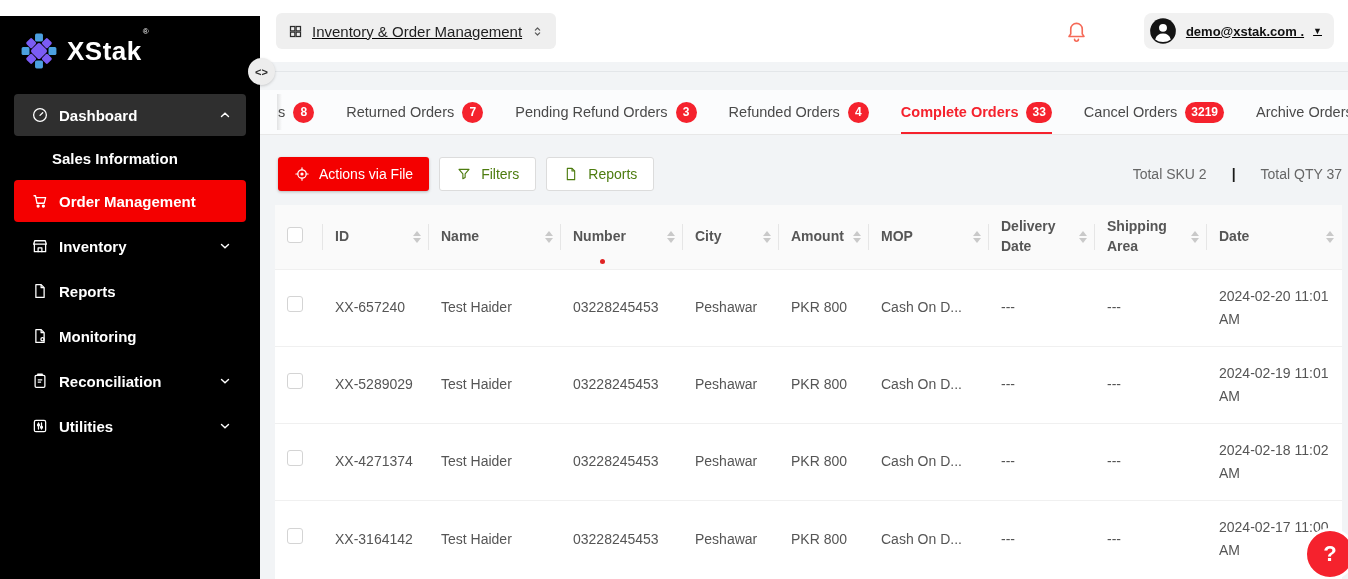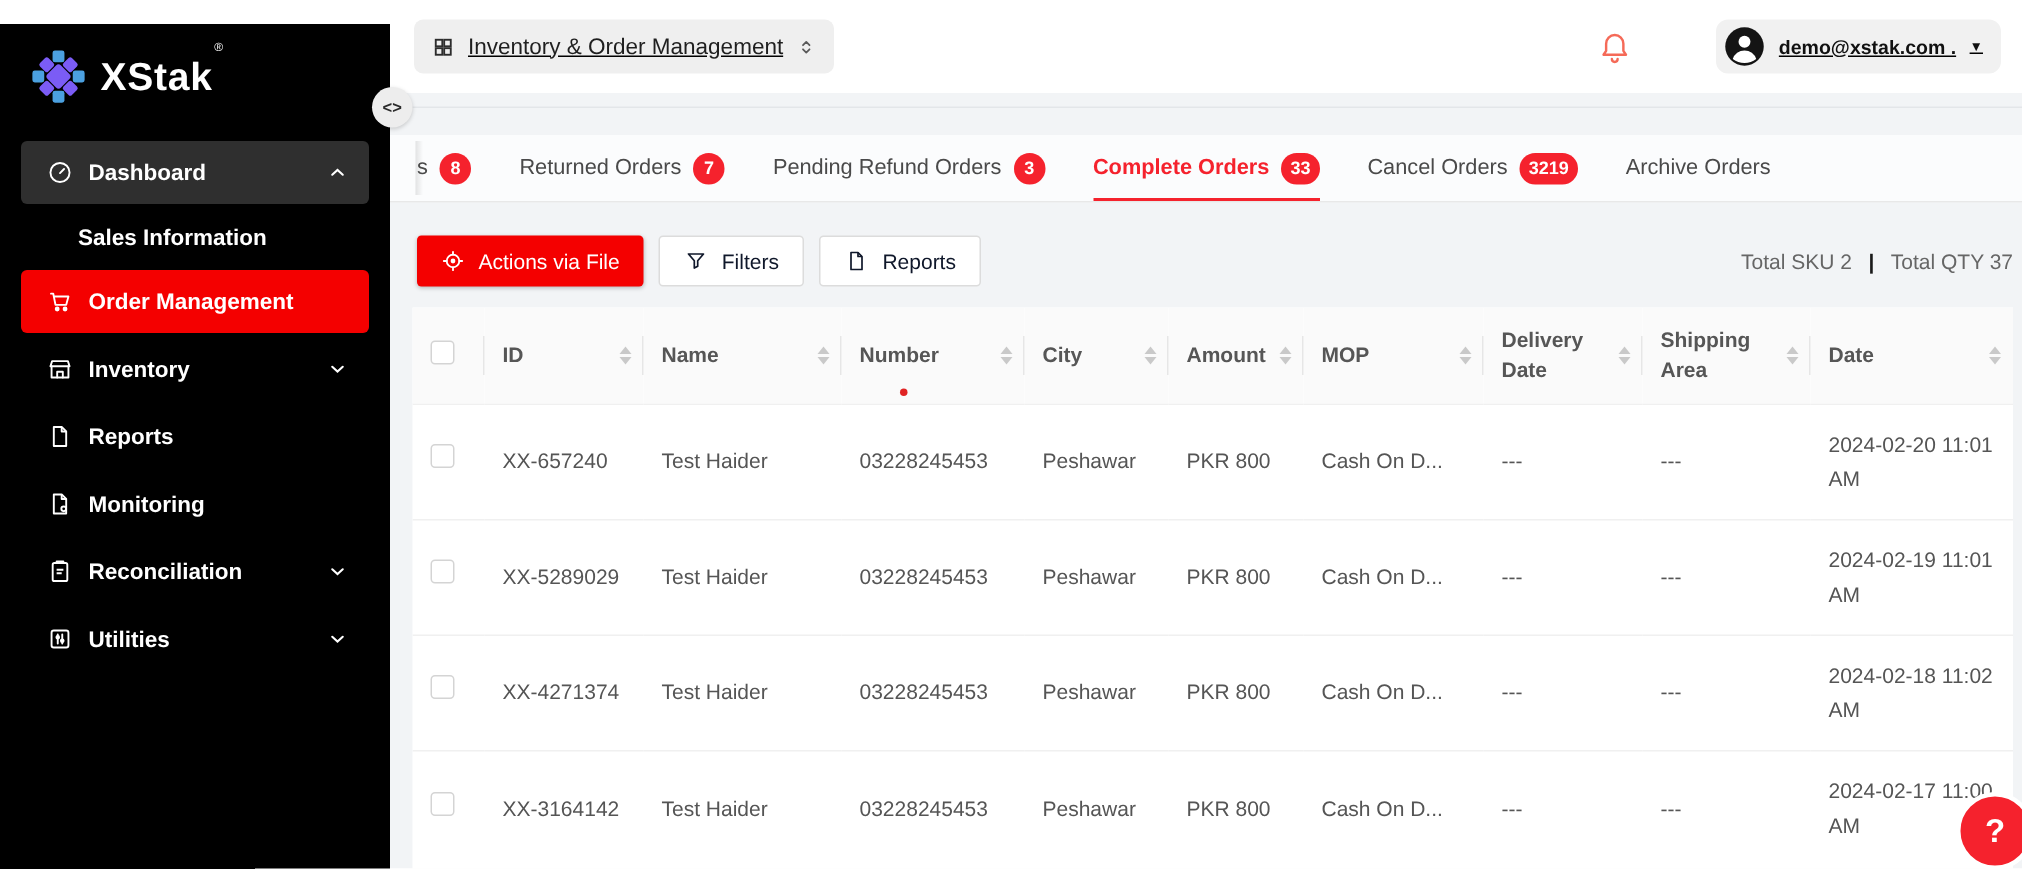--- a/index.html
+++ b/index.html
@@ -67,22 +67,22 @@
   .tab.active::after { content:""; position:absolute; left:0; right:0; bottom:0; height:2px; background:#f5222d; }
 
   
   .toolbar { display:flex; align-items:center; justify-content:space-between; margin:22px 6px 14px 18px; }
   .btn-group { display:flex; gap:10px; }
   .btn { height:34px; border-radius:3px; padding:0 16px; font-size:14px; display:flex; gap:9px;
          align-items:center; cursor:pointer; font-family:"Liberation Sans", sans-serif; }
   .btn .bicon { width:16px; height:16px; display:flex; }
   .btn .bicon svg { width:16px; height:16px; }
   .btn-red { background:#f40000; color:#fff; border:none; box-shadow:0 1px 3px rgba(0,0,0,.25); }
-  .btn-white { background:#fff; color:#0f172a; border:1px solid #dcdcdc; }
-  .totals { color:#666; font-size:14px; display:flex; gap:11px; align-items:flex-start; }
+  .btn-white { background:#fff; color:#4d7c0f; border:1px solid #dcdcdc; }
+  .totals { color:#666; font-size:14px; display:flex; gap:25px; align-items:flex-start; }
   .totals .tdiv { color:#1a1a1a; font-weight:700; }
 
   
   .panel { margin:0 6px 0 15px; background:#fff; height:380px; overflow:hidden; }
   table { width:100%; border-collapse:collapse; table-layout:fixed; font-size:14px; color:#555; }
   thead th { background:#fafafa; height:64px; font-weight:600; color:#565656; text-align:left;
              position:relative; padding:0 8px 0 12px; }
   thead th .th-inner { display:flex; align-items:center; justify-content:space-between; gap:4px; }
   thead th .th-label { line-height:1.4; }
   thead th:not(:last-child)::after { content:""; position:absolute; right:0; top:50%;
@@ -284,20 +284,24 @@
         <span class="badge">8</span>
       </div>
       <div class="tab">
         <span>Returned Orders</span>
         <span class="badge">7</span>
       </div>
       <div class="tab">
         <span>Pending Refund Orders</span>
         <span class="badge">3</span>
       </div>
+      <div class="tab">
+        <span>Refunded Orders</span>
+        <span class="badge">4</span>
+      </div>
       <div class="tab active">
         <span>Complete Orders</span>
         <span class="badge">33</span>
       </div>
       <div class="tab">
         <span>Cancel Orders</span>
         <span class="badge">3219</span>
       </div>
       <div class="tab">
         <span>Archive Orders</span>

